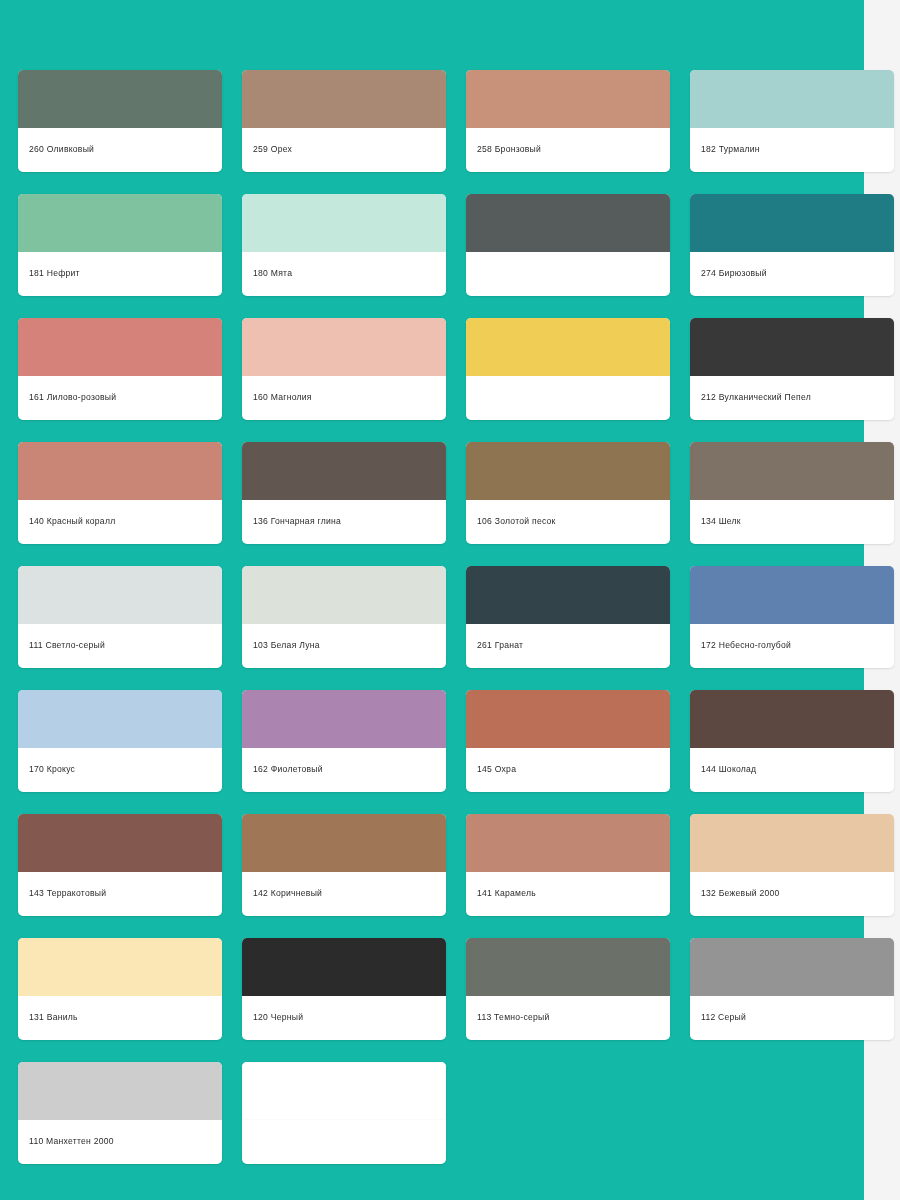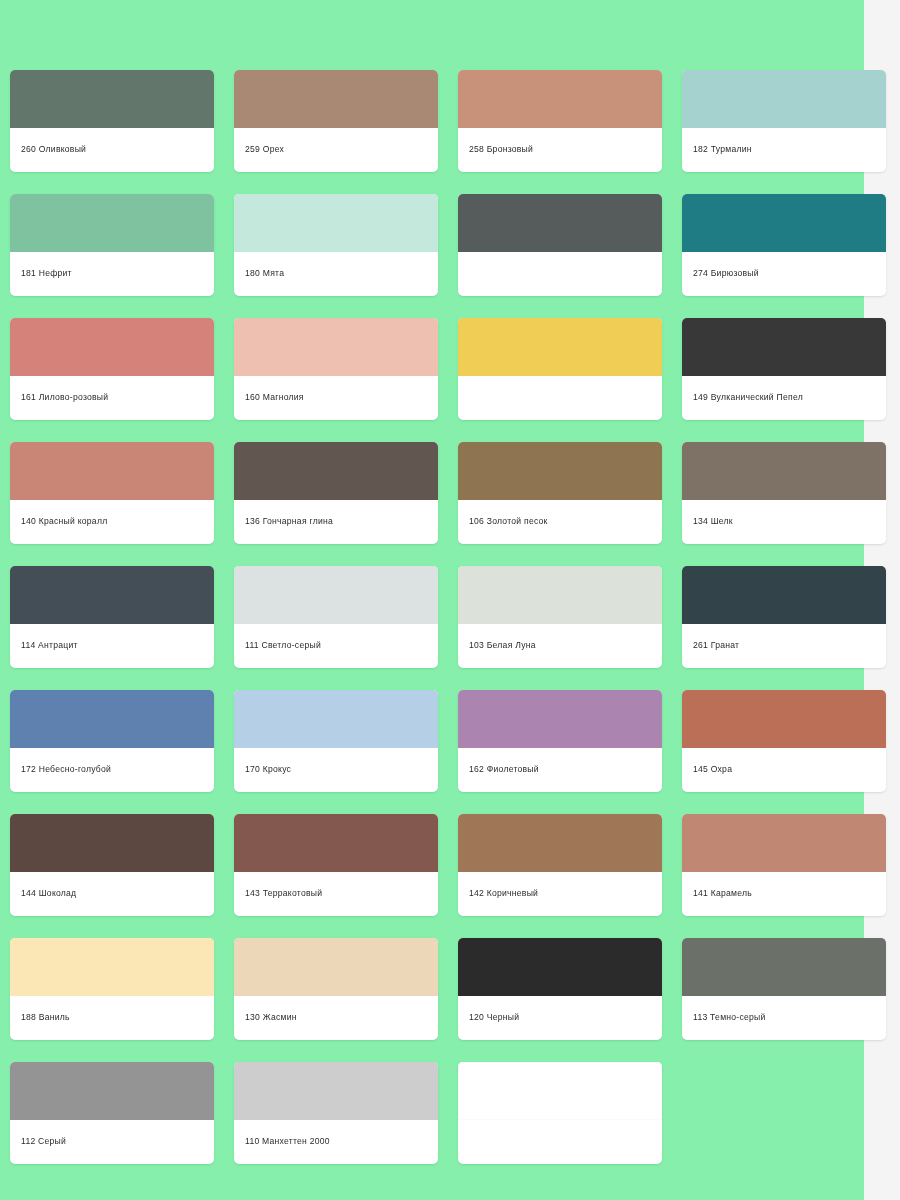--- a/index.html
+++ b/index.html
@@ -13,22 +13,22 @@
   body {
     background: #f4f4f5;
     font-family: "Liberation Sans", "DejaVu Sans", sans-serif;
     -webkit-font-smoothing: antialiased;
     overflow: hidden;
   }
 
   .palette-page {
     width: 864px;
     height: 1200px;
-    padding: 70px 10px 0 10px;
-    background: #86efac;
+    padding: 70px 10px 0 18px;
+    background: #14b8a6;
   }
 
   .swatch-grid {
     display: grid;
     grid-template-columns: repeat(4, 204px);
     column-gap: 20px;
     row-gap: 22px;
     justify-content: start;
     padding-left: 0px;
   }
@@ -110,43 +110,39 @@
       </div>
       <div class="swatch-card">
         <div class="swatch-color" style="background-color: rgb(238, 192, 178);"></div>
         <div class="swatch-label">160 Магнолия</div>
       </div>
       <div class="swatch-card">
         <div class="swatch-color" style="background-color: rgb(240, 206, 85);"></div>
       </div>
       <div class="swatch-card">
         <div class="swatch-color" style="background-color: rgb(56, 56, 56);"></div>
-        <div class="swatch-label">149 Вулканический Пепел</div>
+        <div class="swatch-label">212 Вулканический Пепел</div>
       </div>
       <div class="swatch-card">
         <div class="swatch-color" style="background-color: rgb(201, 133, 117);"></div>
         <div class="swatch-label">140 Красный коралл</div>
       </div>
       <div class="swatch-card">
         <div class="swatch-color" style="background-color: rgb(98, 87, 80);"></div>
         <div class="swatch-label">136 Гончарная глина</div>
       </div>
       <div class="swatch-card">
         <div class="swatch-color" style="background-color: rgb(142, 116, 80);"></div>
         <div class="swatch-label">106 Золотой песок</div>
       </div>
       <div class="swatch-card">
         <div class="swatch-color" style="background-color: rgb(126, 114, 102);"></div>
         <div class="swatch-label">134 Шелк</div>
       </div>
       <div class="swatch-card">
-        <div class="swatch-color" style="background-color: rgb(67, 78, 86);"></div>
-        <div class="swatch-label">114 Антрацит</div>
-      </div>
-      <div class="swatch-card">
         <div class="swatch-color" style="background-color: rgb(220, 226, 225);"></div>
         <div class="swatch-label">111 Светло-серый</div>
       </div>
       <div class="swatch-card">
         <div class="swatch-color" style="background-color: rgb(220, 225, 217);"></div>
         <div class="swatch-label">103 Белая Луна</div>
       </div>
       <div class="swatch-card">
         <div class="swatch-color" style="background-color: rgb(50, 68, 74);"></div>
         <div class="swatch-label">261 Гранат</div>
@@ -177,26 +173,26 @@
       </div>
       <div class="swatch-card">
         <div class="swatch-color" style="background-color: rgb(160, 119, 86);"></div>
         <div class="swatch-label">142 Коричневый</div>
       </div>
       <div class="swatch-card">
         <div class="swatch-color" style="background-color: rgb(192, 136, 114);"></div>
         <div class="swatch-label">141 Карамель</div>
       </div>
       <div class="swatch-card">
+        <div class="swatch-color" style="background-color: rgb(231, 199, 164);"></div>
+        <div class="swatch-label">132 Бежевый 2000</div>
+      </div>
+      <div class="swatch-card">
         <div class="swatch-color" style="background-color: rgb(251, 230, 182);"></div>
-        <div class="swatch-label">188 Ваниль</div>
-      </div>
-      <div class="swatch-card">
-        <div class="swatch-color" style="background-color: rgb(236, 215, 185);"></div>
-        <div class="swatch-label">130 Жасмин</div>
+        <div class="swatch-label">131 Ваниль</div>
       </div>
       <div class="swatch-card">
         <div class="swatch-color" style="background-color: rgb(43, 43, 43);"></div>
         <div class="swatch-label">120 Черный</div>
       </div>
       <div class="swatch-card">
         <div class="swatch-color" style="background-color: rgb(107, 112, 105);"></div>
         <div class="swatch-label">113 Темно-серый</div>
       </div>
       <div class="swatch-card">

